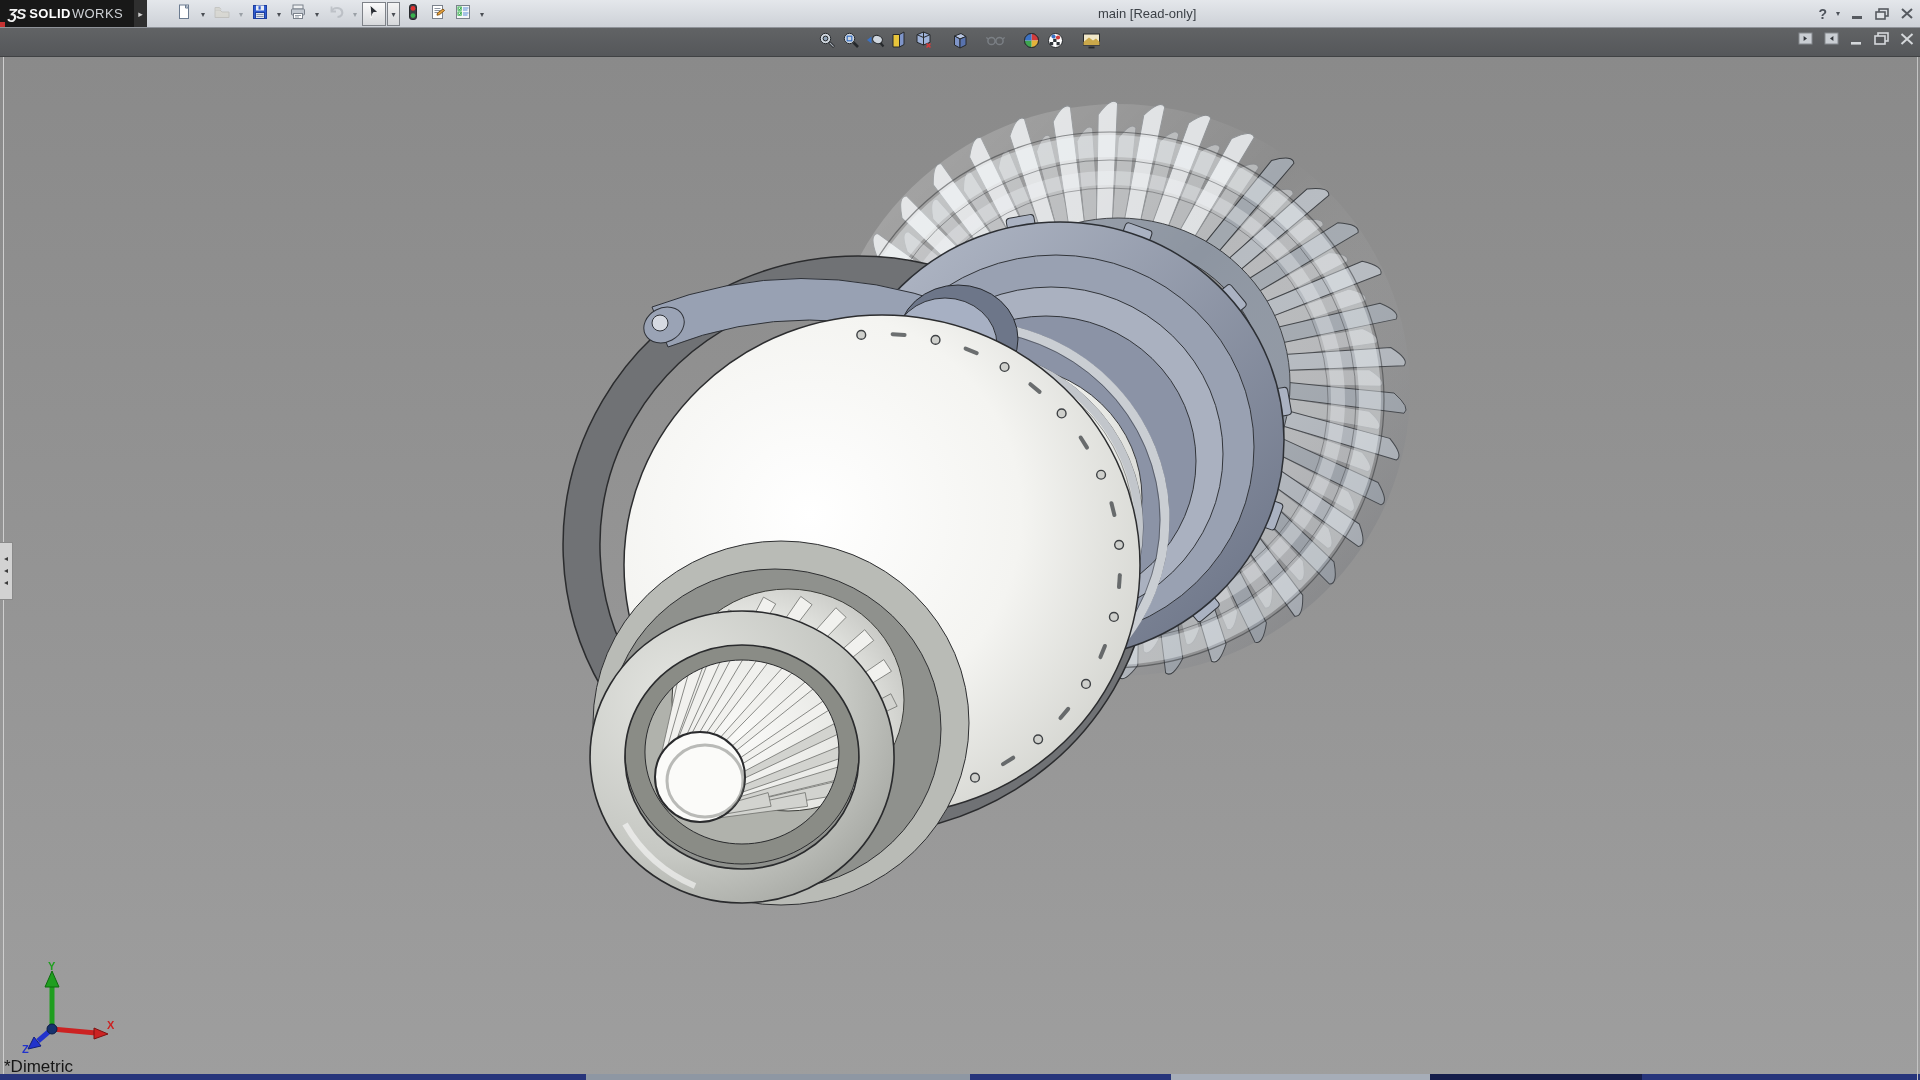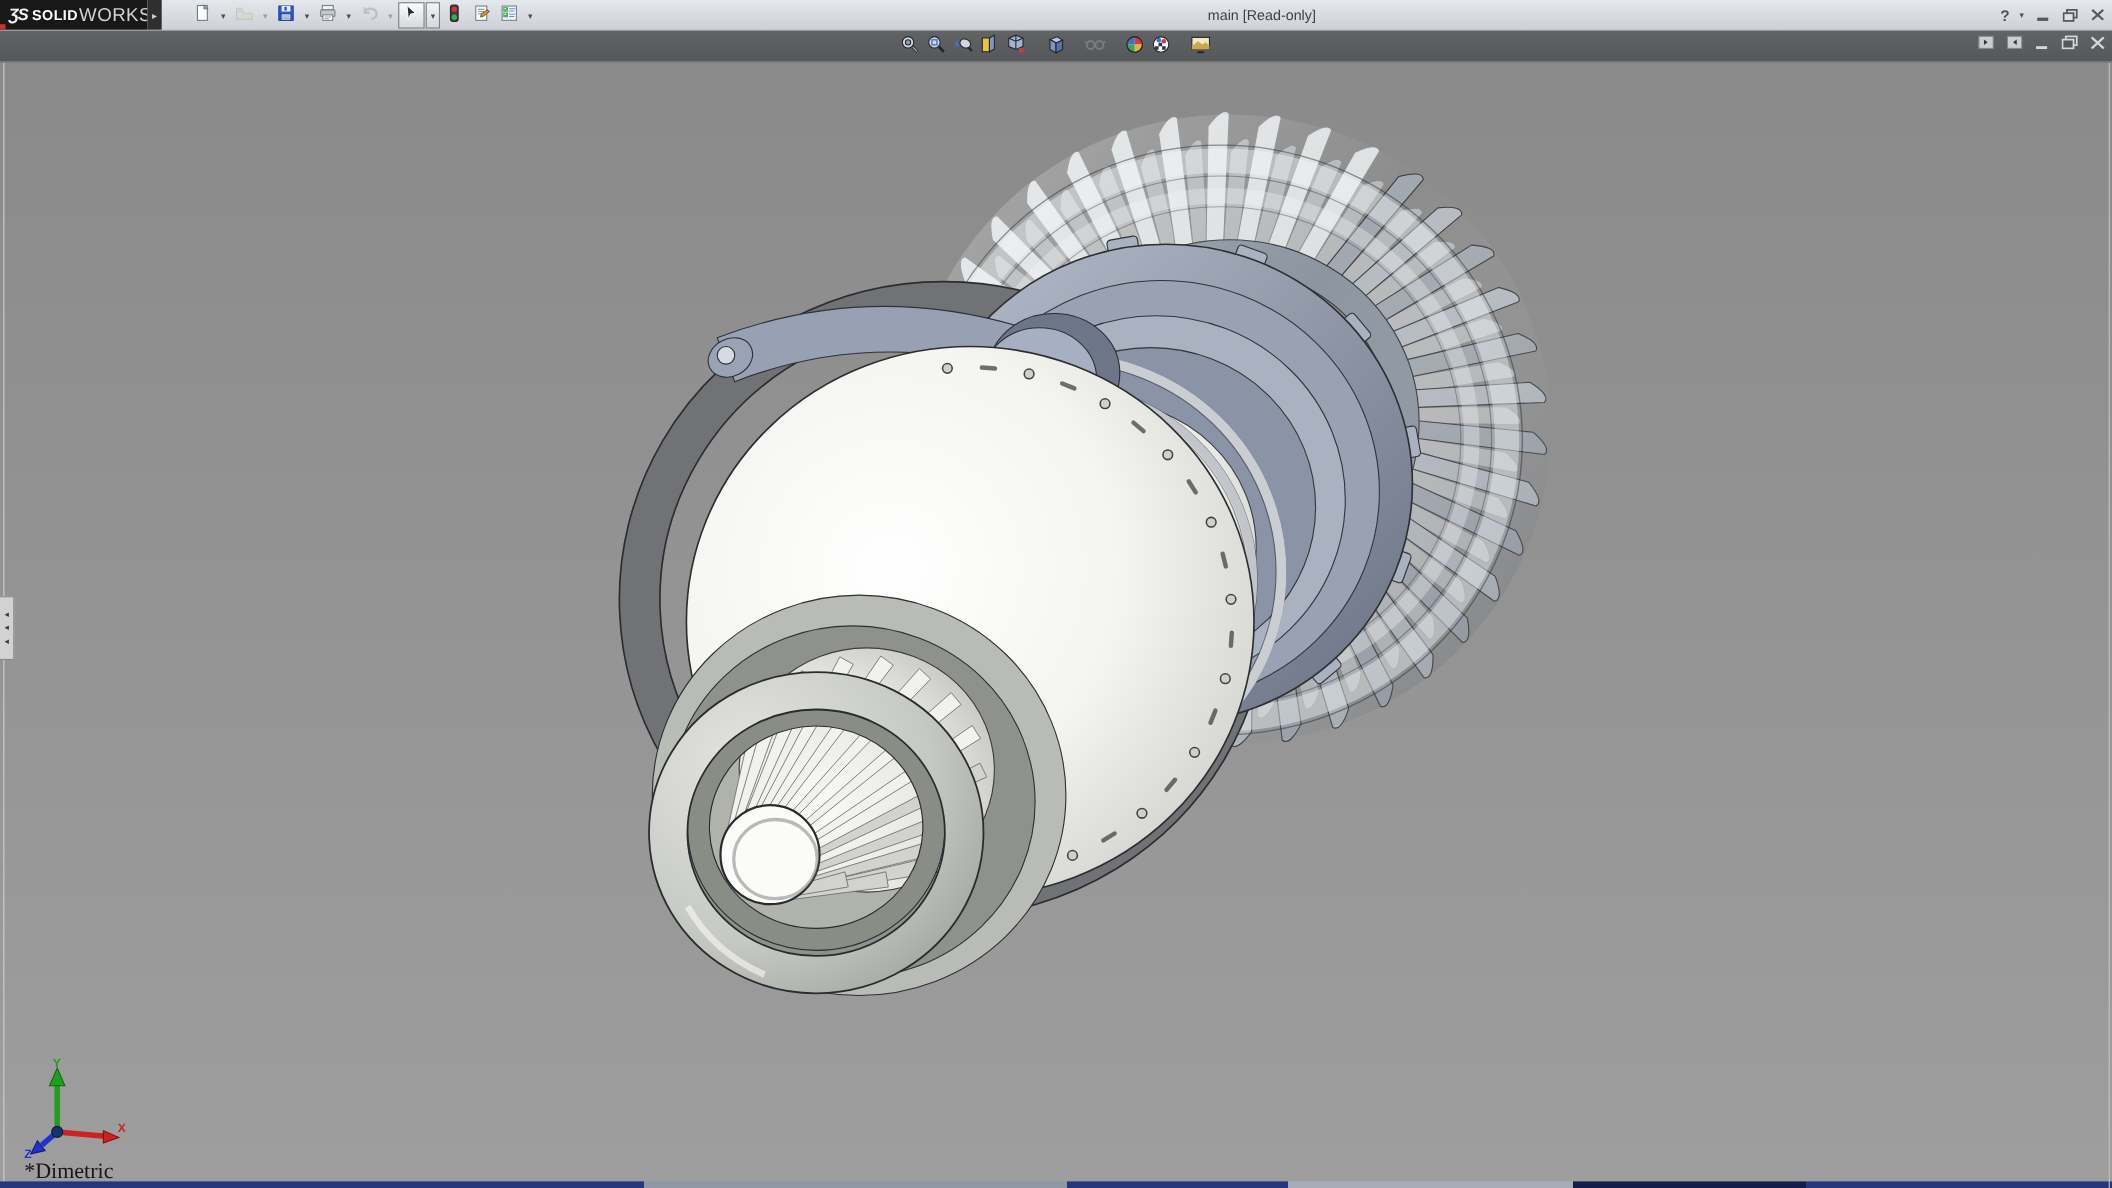--- a/index.html
+++ b/index.html
@@ -8,21 +8,21 @@
 
   
   .titlebar { position:relative; height:28px;
     background:linear-gradient(#e4e7eb,#cdd1d7);
     border-bottom:1px solid #8f9399; }
   .logo { position:absolute; left:0; top:0; width:134px; height:27px;
     background:#181818; color:#fff; display:flex; align-items:center;
     padding-left:8px; gap:4px; }
   .logo .mark { font-style:italic; font-weight:bold; font-size:15px; color:#f2f2f2; letter-spacing:-1px; }
   .logo .bold { font-weight:bold; font-size:13px; letter-spacing:.4px; }
-  .logo .light { font-weight:normal; font-size:17px; color:#cfd2d6; letter-spacing:.4px; margin-left:-3px; }
+  .logo .light { font-weight:normal; font-size:13px; color:#cfd2d6; letter-spacing:.4px; margin-left:-3px; }
   .logo .red-accent { position:absolute; left:0; bottom:0; width:5px; height:5px; background:#c63333; }
   .logo-tab { position:absolute; left:134px; top:0; width:13px; height:27px; background:#2f2f2f;
     color:#cfcfcf; font-size:9px; display:flex; align-items:center; justify-content:center; }
 
   .main-toolbar { position:absolute; left:172px; top:1px; height:26px;
     display:flex; align-items:center; gap:1px; }
   .tbtn { width:24px; height:24px; display:flex; align-items:center; justify-content:center; }
   .tbtn.disabled { opacity:.45; }
   .tbtn.pressed { border:1px solid #7e8288; background:linear-gradient(#fbfbfb,#d6d8db); }
   .tcaret { width:12px; height:24px; display:flex; align-items:center; justify-content:center;
@@ -53,21 +53,21 @@
   .viewport::after  { content:""; position:absolute; right:2px; top:0; bottom:0; width:1px; background:#c4c4c4; }
 
   .panel-flyout { position:absolute; left:0; top:485px; width:13px; height:58px;
     background:#d2d2d2; border:1px solid #8a8a8a; border-left:none;
     display:flex; flex-direction:column; align-items:center; justify-content:center; gap:6px; }
   .panel-flyout span { font-size:8px; color:#3c3c3c; line-height:6px; }
 
   #engine { position:absolute; inset:0; width:1920px; height:1023px; }
 
   .triad { position:absolute; left:14px; bottom:26px; }
-  .view-label { position:absolute; left:22px; bottom:3px; font-size:20px; color:#161616;font-family:Liberation Serif, serif; }
+  .view-label { position:absolute; left:4px; bottom:3px; font-size:17px; color:#161616; }
 
   .bottombar { position:absolute; left:0; right:0; bottom:0; height:6px;
     background:linear-gradient(90deg,
       #27357b 0 30.5%, #8e97a3 30.5% 50.5%,
       #27357b 50.5% 61%, #a6adb8 61% 74.5%,
       #151d4a 74.5% 85.5%, #27357b 85.5% 100%); }
 </style>
 </head>
 <body>
 

